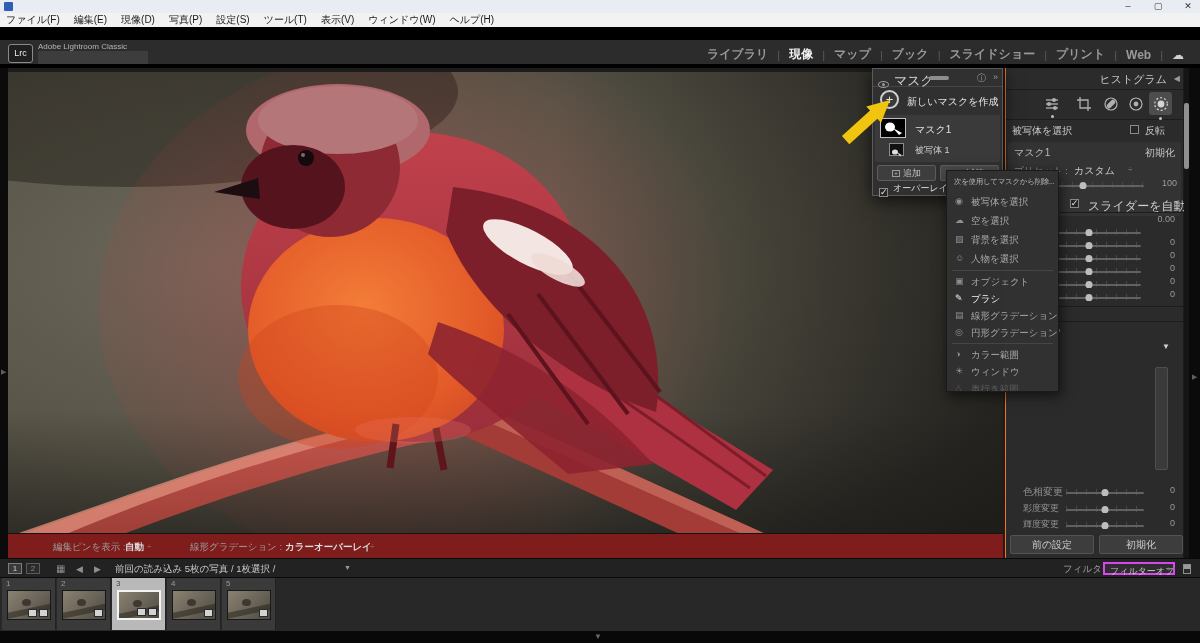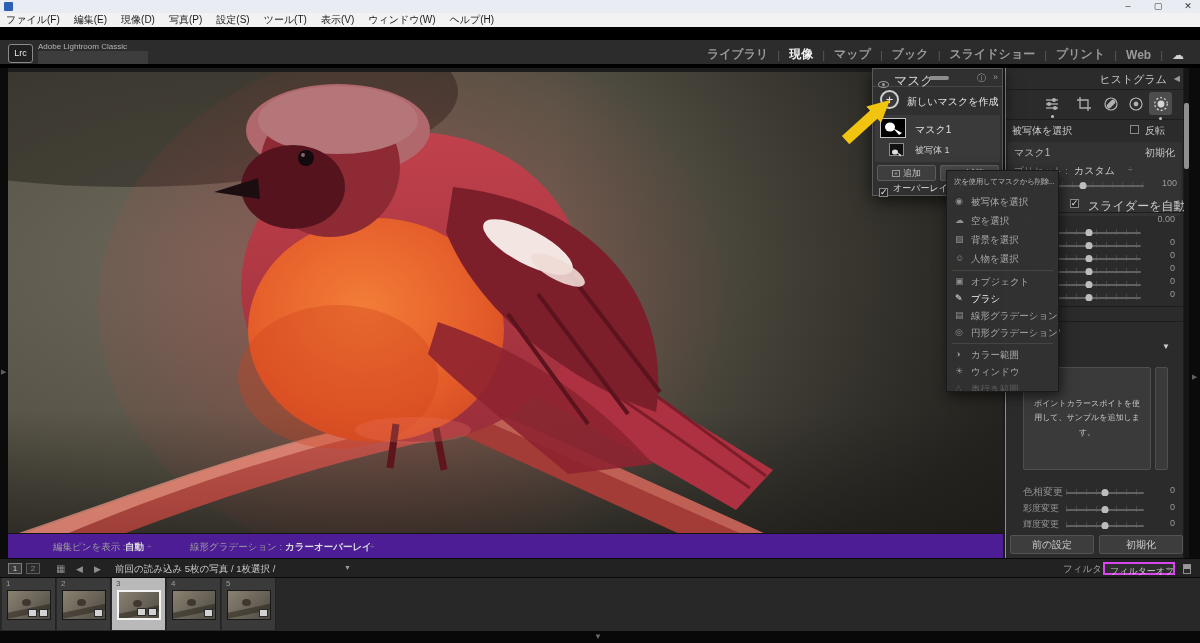--- a/index.html
+++ b/index.html
@@ -25,21 +25,21 @@
   .cloud { color:#cfcfcf; font-size:12px; font-weight:normal; }
 
   
   .main { position:absolute; left:0; top:68px; width:1200px; height:490px; background:#1c1c1c; }
   .edge-strip { position:absolute; top:0; height:490px; background:#0b0b0b; }
   .edge-arrow { position:absolute; font-size:7px; color:#5f5f5f; }
   .photo { position:absolute; left:8px; top:4px; width:995px; height:461px; background:#4a4840; }
   .photo svg { display:block; }
 
   
-  .pane-toolbar { position:absolute; left:8px; top:465px; width:995px; height:25px; background:#4c1d95; border-top:1px solid #141414; font-size:9.5px; }
+  .pane-toolbar { position:absolute; left:8px; top:465px; width:995px; height:25px; background:#7f1d1d; border-top:1px solid #141414; font-size:9.5px; }
   .pane-toolbar .lbl { color:#9c9c9c; position:absolute; top:7px; }
   .pane-toolbar .val { color:#dadada; position:absolute; top:7px; font-weight:bold; }
   .stepper { color:#8f8f8f; font-size:8px; }
 
   
   .rpanel { position:absolute; left:1005px; top:0; width:178px; height:490px; background:#2b2b2b; border-left:1px solid #f97316; font-size:10px; color:#c9c9c9; }
   .divider { position:absolute; left:0; right:0; height:1px; background:#1d1d1d; }
   .eye { width:11px; height:7px; border:1px solid #9a9a9a; border-radius:50%; display:inline-block; position:relative; }
   .eye:after { content:""; position:absolute; left:3px; top:1px; width:3px; height:3px; background:#9a9a9a; border-radius:50%; }
   .cb { width:9px; height:9px; border:1px solid #8a8a8a; background:#262626; display:inline-block; position:relative; }
@@ -326,23 +326,20 @@
           <div class="knob" style="left:50%"></div>
         </div>
       <span class="sval t" style="right:8px;top:221px">0</span>
       
       <div class="divider" style="top:238px"></div>
       <span class="eye abs" style="right:8px;top:241px"></span>
       <div class="divider" style="top:253px"></div>
       <span class="eye abs" style="right:8px;top:257px"></span>
       <span class="abs" style="right:13px;top:274px;font-size:8px;color:#d0d0d0">▼</span>
       
-      <div class="abs" style="left:17px;top:299px;width:128px;height:103px;background:#3a3a3a;border:1px solid #4f4f4f;border-radius:2px;display:flex;align-items:center;justify-content:center;padding:8px">
-        <span style="font-size:8px;color:#c6c6c6;line-height:1.8;text-align:center">ポイントカラースポイトを使用して、サンプルを追加します。</span>
-      </div>
       <div class="abs" style="left:149px;top:299px;width:13px;height:103px;background:#3a3a3a;border:1px solid #4f4f4f;border-radius:2px"></div>
       
       <span class="abs t" style="left:17px;top:417px;font-size:10px;color:#909090">色相変更</span>
       <div class="slider" style="left:60px;top:420px;width:78px">
           <div class="ticks"></div>
           <div class="track"></div>
           <div class="knob" style="left:50%"></div>
         </div>
       <span class="sval t" style="right:8px;top:417px">0</span>
       <span class="abs t" style="left:17px;top:434px;font-size:9px;color:#909090">彩度変更</span>

